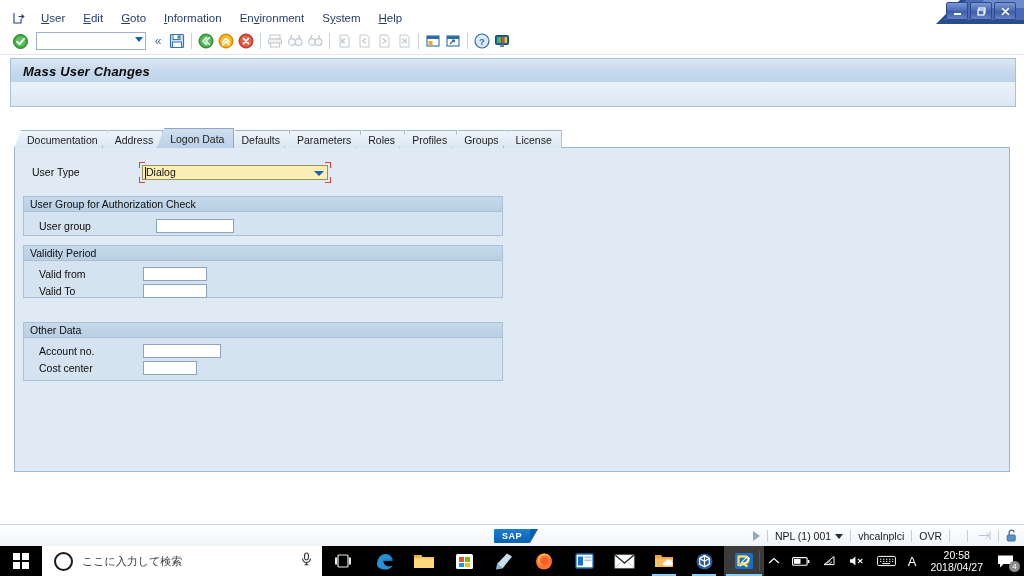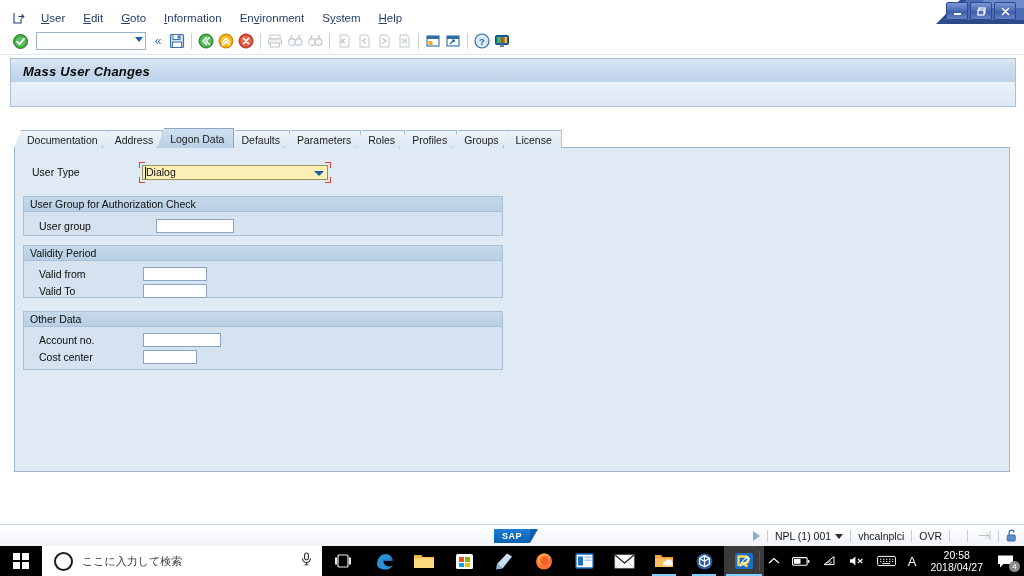--- a/index.html
+++ b/index.html
@@ -662,21 +662,21 @@
             <div class="flabel" style="width:104px;">Valid from</div>
             <input class="sap-input" style="width: 64px;" value="">
           </div>
           <div class="frow" style="left:8px; top:22px;">
             <div class="flabel" style="width:104px;">Valid To</div>
             <input class="sap-input" style="width: 64px;" value="">
           </div>
         </div>
       </div>
 
-      <div class="groupbox" style="left:8px; top:163px; width:480px; height:59px;">
+      <div class="groupbox" style="left:8px; top:174px; width:480px; height:59px;">
         <div class="group-header">Other Data</div>
         <div class="group-body">
           <div class="frow" style="left:8px; top:5px;">
             <div class="flabel" style="width:104px;">Account no.</div>
             <input class="sap-input" style="width: 78px;" value="">
           </div>
           <div class="frow" style="left:8px; top:22px;">
             <div class="flabel" style="width:104px;">Cost center</div>
             <input class="sap-input" style="width: 54px;" value="">
           </div>

